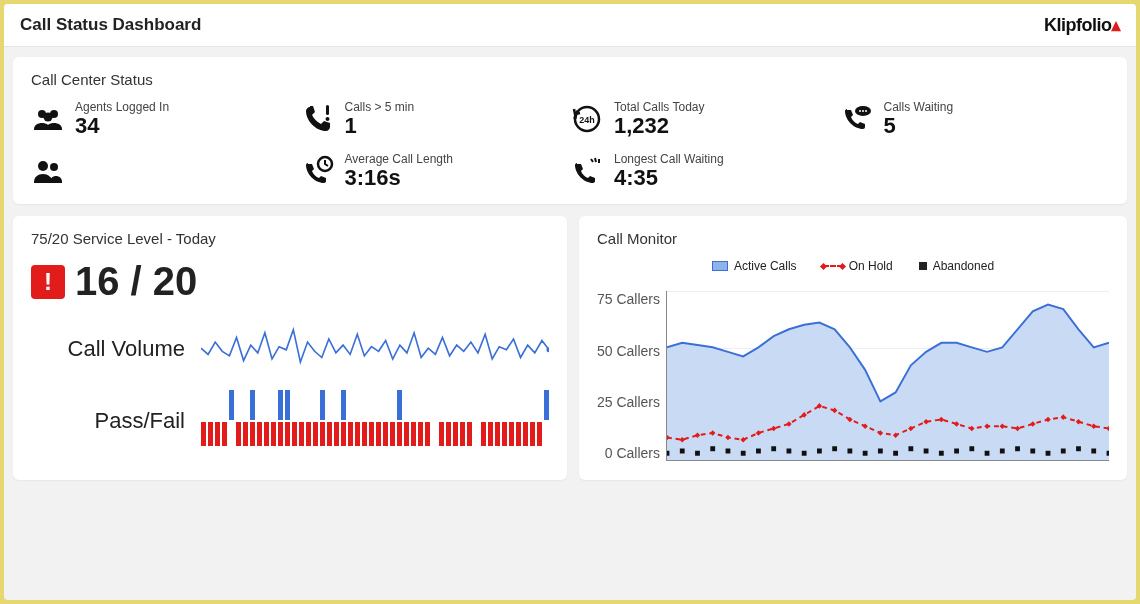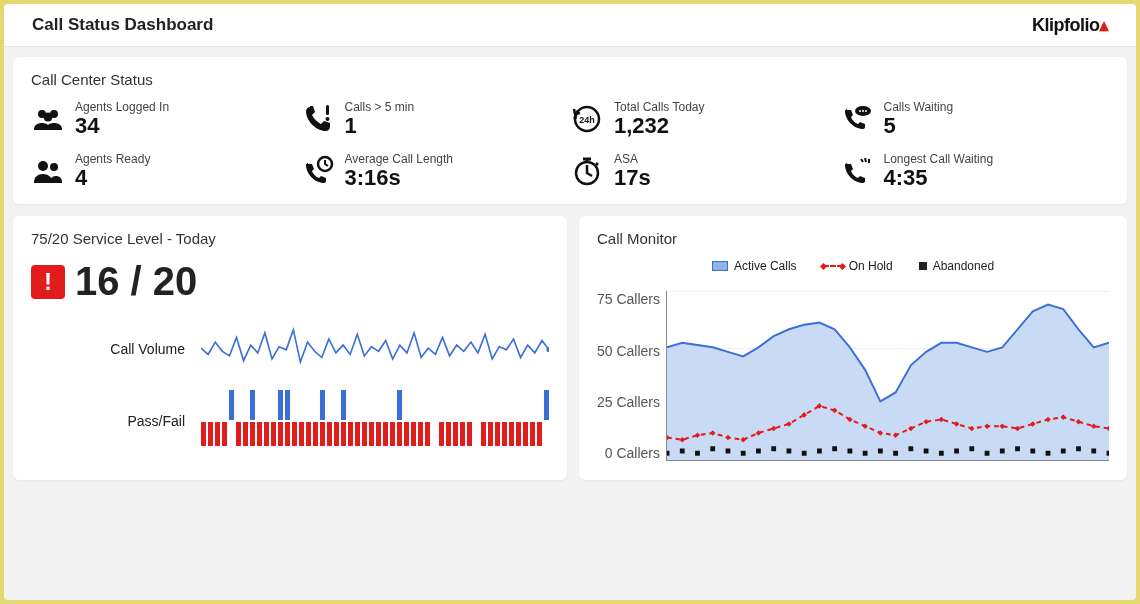--- a/index.html
+++ b/index.html
@@ -12,21 +12,21 @@
   }
   .frame {
     background: #f2f2f2;
     width: 100%;
     height: 100%;
     border-radius: 4px;
     overflow: hidden;
   }
   .topbar {
     background: #fff;
-    padding: 10px 28px;
+    padding: 10px 16px;
     display: flex;
     justify-content: space-between;
     align-items: center;
     border-bottom: 1px solid #e5e5e5;
   }
   .topbar h1 { font-size: 17px; font-weight: 700; color: #222; }
   .logo { font-size: 18px; font-weight: 700; color: #111; letter-spacing: -0.5px; }
   .logo .accent { color: #e21b1b; font-weight: 900; }
   .content { padding: 10px 9px; display: flex; flex-direction: column; gap: 12px; }
   .card {
@@ -60,21 +60,21 @@
     display: flex; align-items: center; gap: 10px;
     font-size: 40px; font-weight: 800; color: #222;
     margin: 6px 0 18px 0;
   }
   .alert-icon {
     width: 34px; height: 34px; background: #e21b1b; border-radius: 4px;
     color: #fff; display: flex; align-items: center; justify-content: center;
     font-size: 24px; font-weight: 900;
   }
   .spark-row { display: grid; grid-template-columns: 160px 1fr; align-items: center; gap: 10px; margin-bottom: 10px; }
-  .spark-label { font-size: 14px; color: #222; text-align: right; padding-right: 6px; }
+  .spark-label { font-size: 22px; color: #222; text-align: right; padding-right: 6px; }
   .spark-box { height: 54px; }
   .pf-box { height: 70px; display:flex; flex-direction:column; justify-content:center; }
   .pf-layer { display:flex; gap:2px; height:24px; align-items:flex-end; }
   .pf-layer.top { margin-bottom: 2px; }
   .pf-bar { width:5px; background:#e21b1b; height:24px; }
   .pf-bar.b { background:#3a6fd8; height:30px; }
   .pf-bar.gap { background:transparent; }
   .legend { display:flex; gap:26px; justify-content:center; font-size:12px; color:#222; margin-bottom:18px; }
   .legend-item { display:flex; align-items:center; gap:6px; }
   .swatch { width:16px; height:10px; }
@@ -166,54 +166,36 @@
 
         <div class="stat">
           <div class="stat-icon">
             <svg viewBox="0 0 32 32" fill="currentColor">
                 <circle cx="11" cy="11" r="5"></circle>
                 <circle cx="22" cy="12" r="4"></circle>
                 <path d="M2 27c0-5 4-8 9-8s9 3 9 8v1H2z"></path>
                 <path d="M18 27c0-4 3-6 6-6s6 2 6 6v1H18z"></path>
               </svg>
           </div>
-          <div>
-            <div class="stat-label">Agents Ready</div>
-            <div class="stat-value">4</div>
-          </div>
         </div>
 
         <div class="stat">
           <div class="stat-icon">
             <svg viewBox="0 0 32 32" fill="currentColor">
                 <path d="M6 8c-1 0-2 1-2 2 0 9 9 18 18 18 1 0 2-1 2-2v-3l-5-2-2 2c-3-1-6-4-7-7l2-2-2-5H6z"></path>
                 <circle cx="23" cy="9" r="7" fill="none" stroke="currentColor" stroke-width="2.5"></circle>
                 <path d="M23 5v4l3 2" stroke="currentColor" stroke-width="2" fill="none"></path>
               </svg>
           </div>
           <div>
             <div class="stat-label">Average Call Length</div>
             <div class="stat-value">3:16s</div>
           </div>
         </div>
 
-        <div class="stat">
-          <div class="stat-icon">
-            <svg viewBox="0 0 32 32" fill="none" stroke="currentColor" stroke-width="2.5">
-                <circle cx="16" cy="18" r="11"></circle>
-                <path d="M16 10v8l5 3" stroke-width="2.5"></path>
-                <path d="M12 4h8M16 4v3" stroke-width="3"></path>
-                <path d="M25 8l2 2" stroke-width="2.5"></path>
-              </svg>
-          </div>
-          <div>
-            <div class="stat-label">ASA</div>
-            <div class="stat-value">17s</div>
-          </div>
-        </div>
 
         <div class="stat">
           <div class="stat-icon">
             <svg viewBox="0 0 32 32" fill="currentColor">
                 <path d="M6 8c-1 0-2 1-2 2 0 9 9 18 18 18 1 0 2-1 2-2v-3l-5-2-2 2c-3-1-6-4-7-7l2-2-2-5H6z"></path>
                 <path d="M20 4l2 3M24 3l1 4M28 4l0 4" stroke="currentColor" stroke-width="2"></path>
               </svg>
           </div>
           <div>
             <div class="stat-label">Longest Call Waiting</div>

